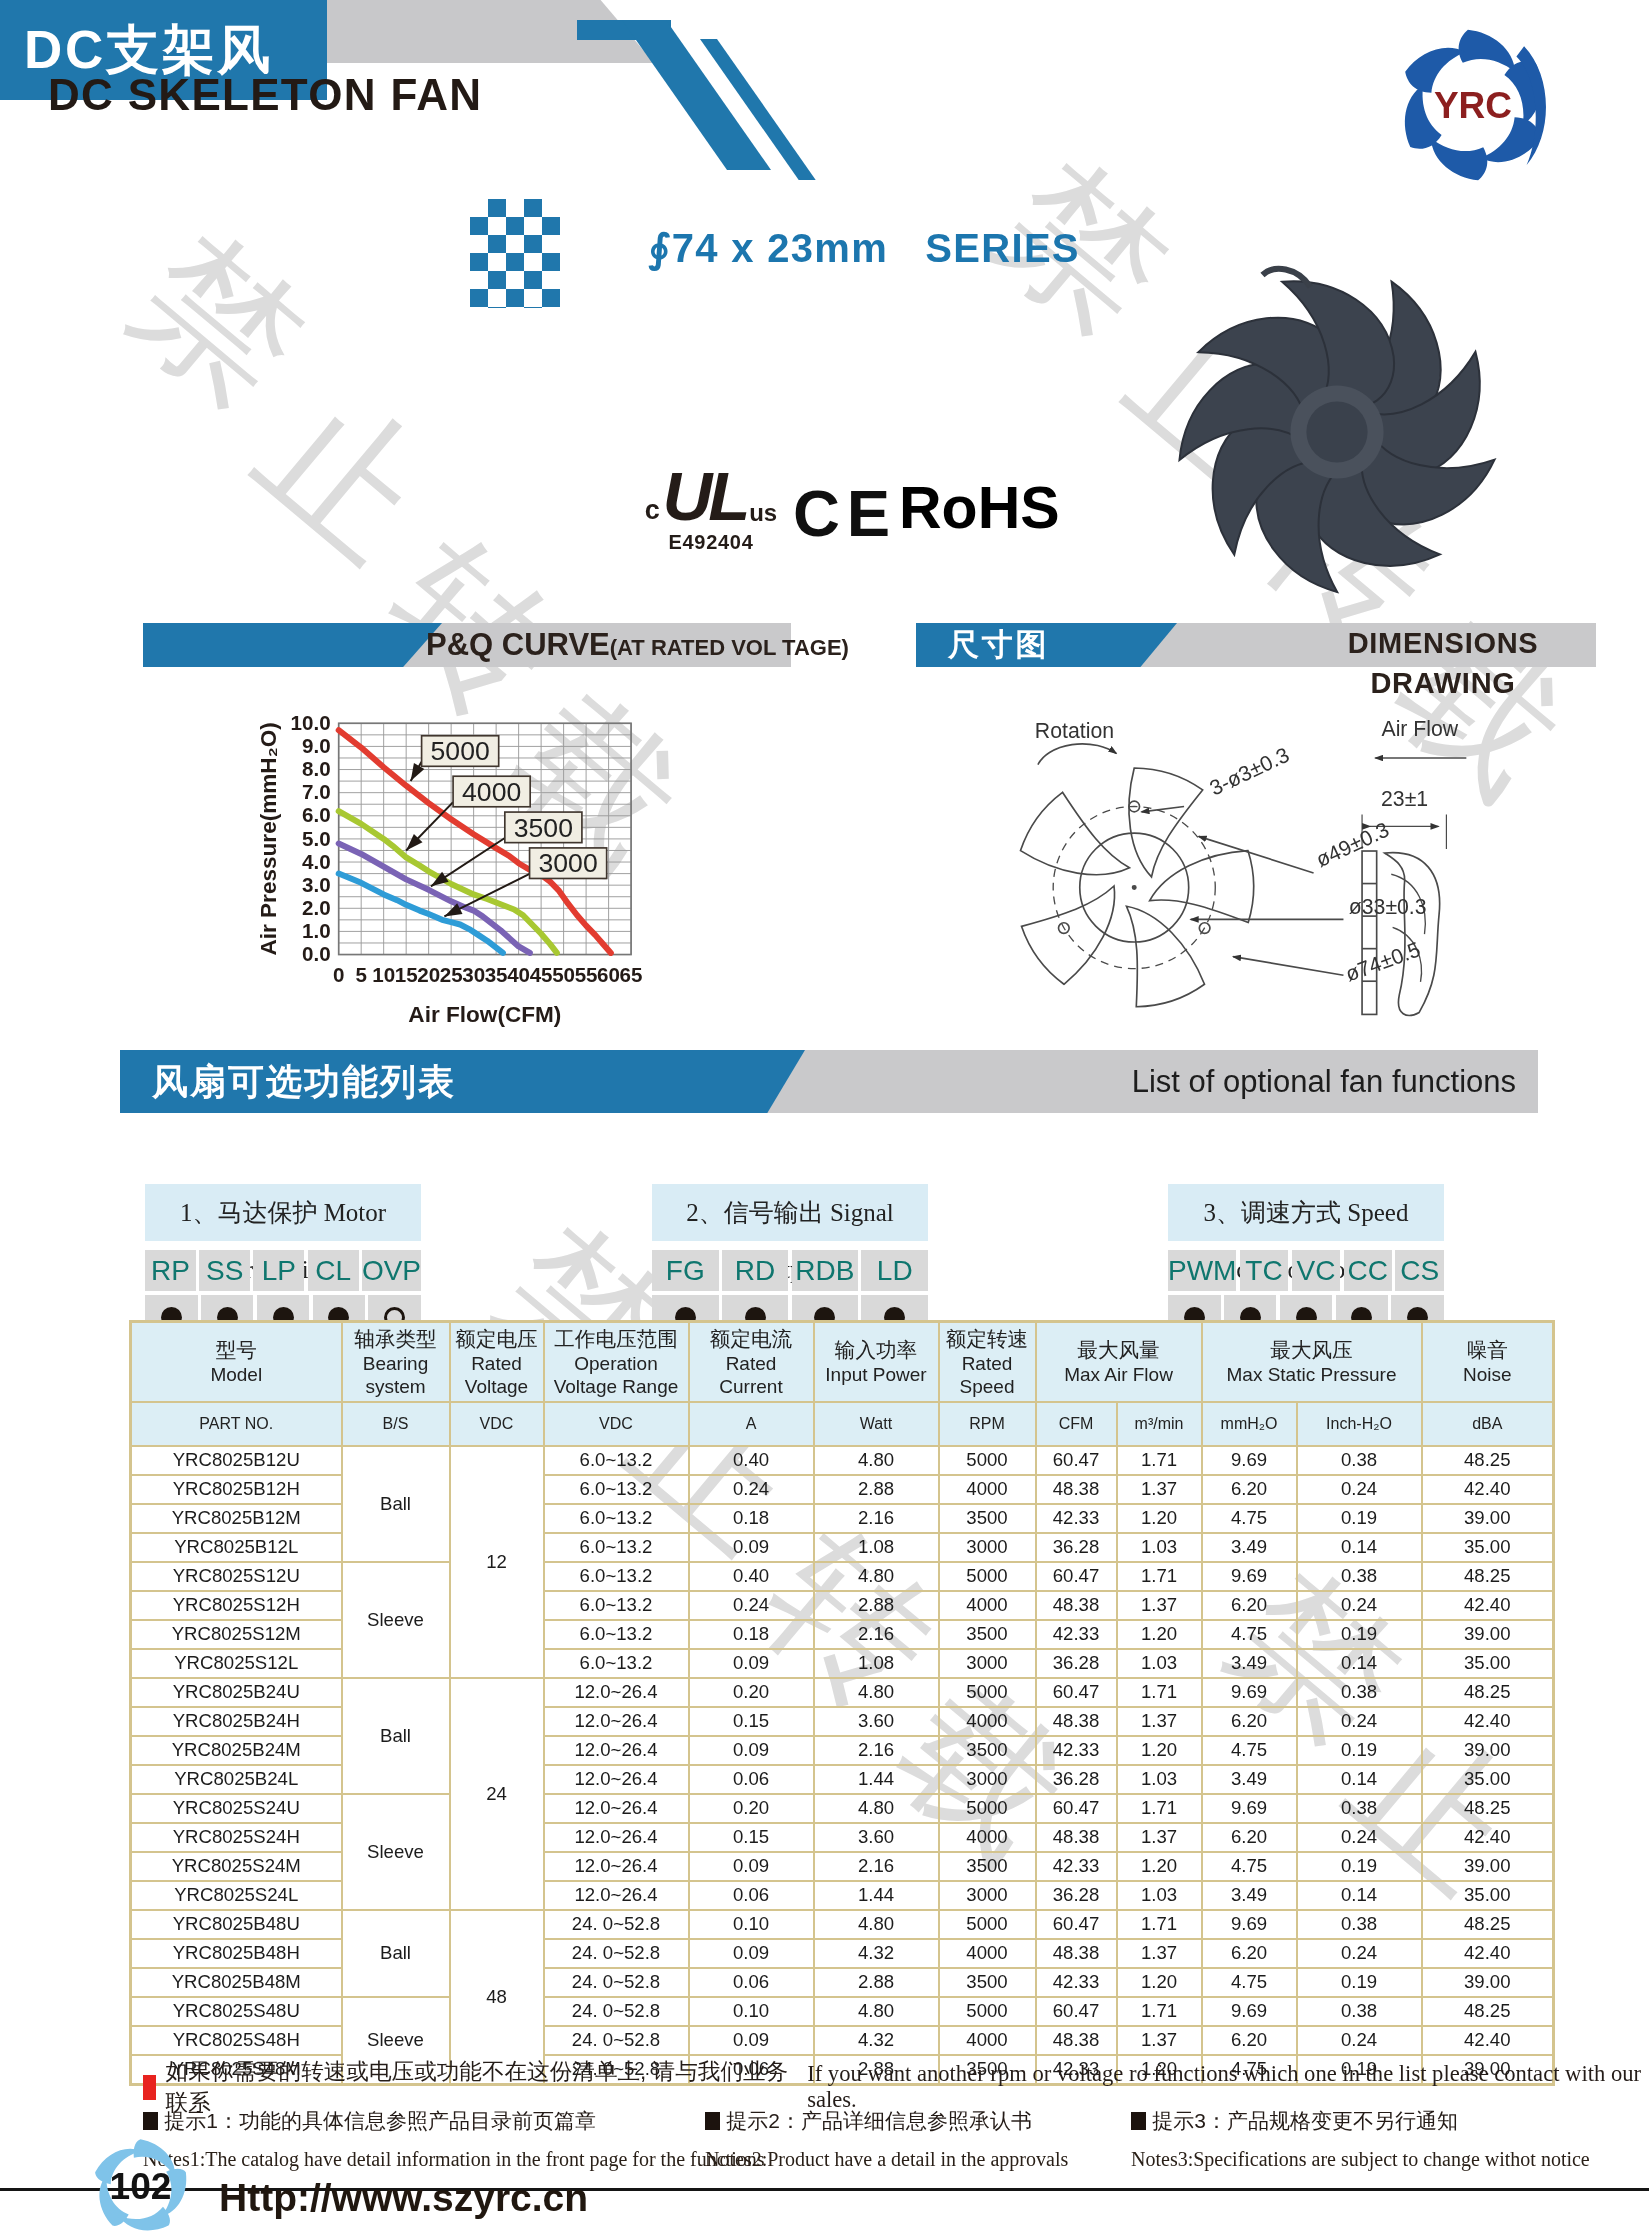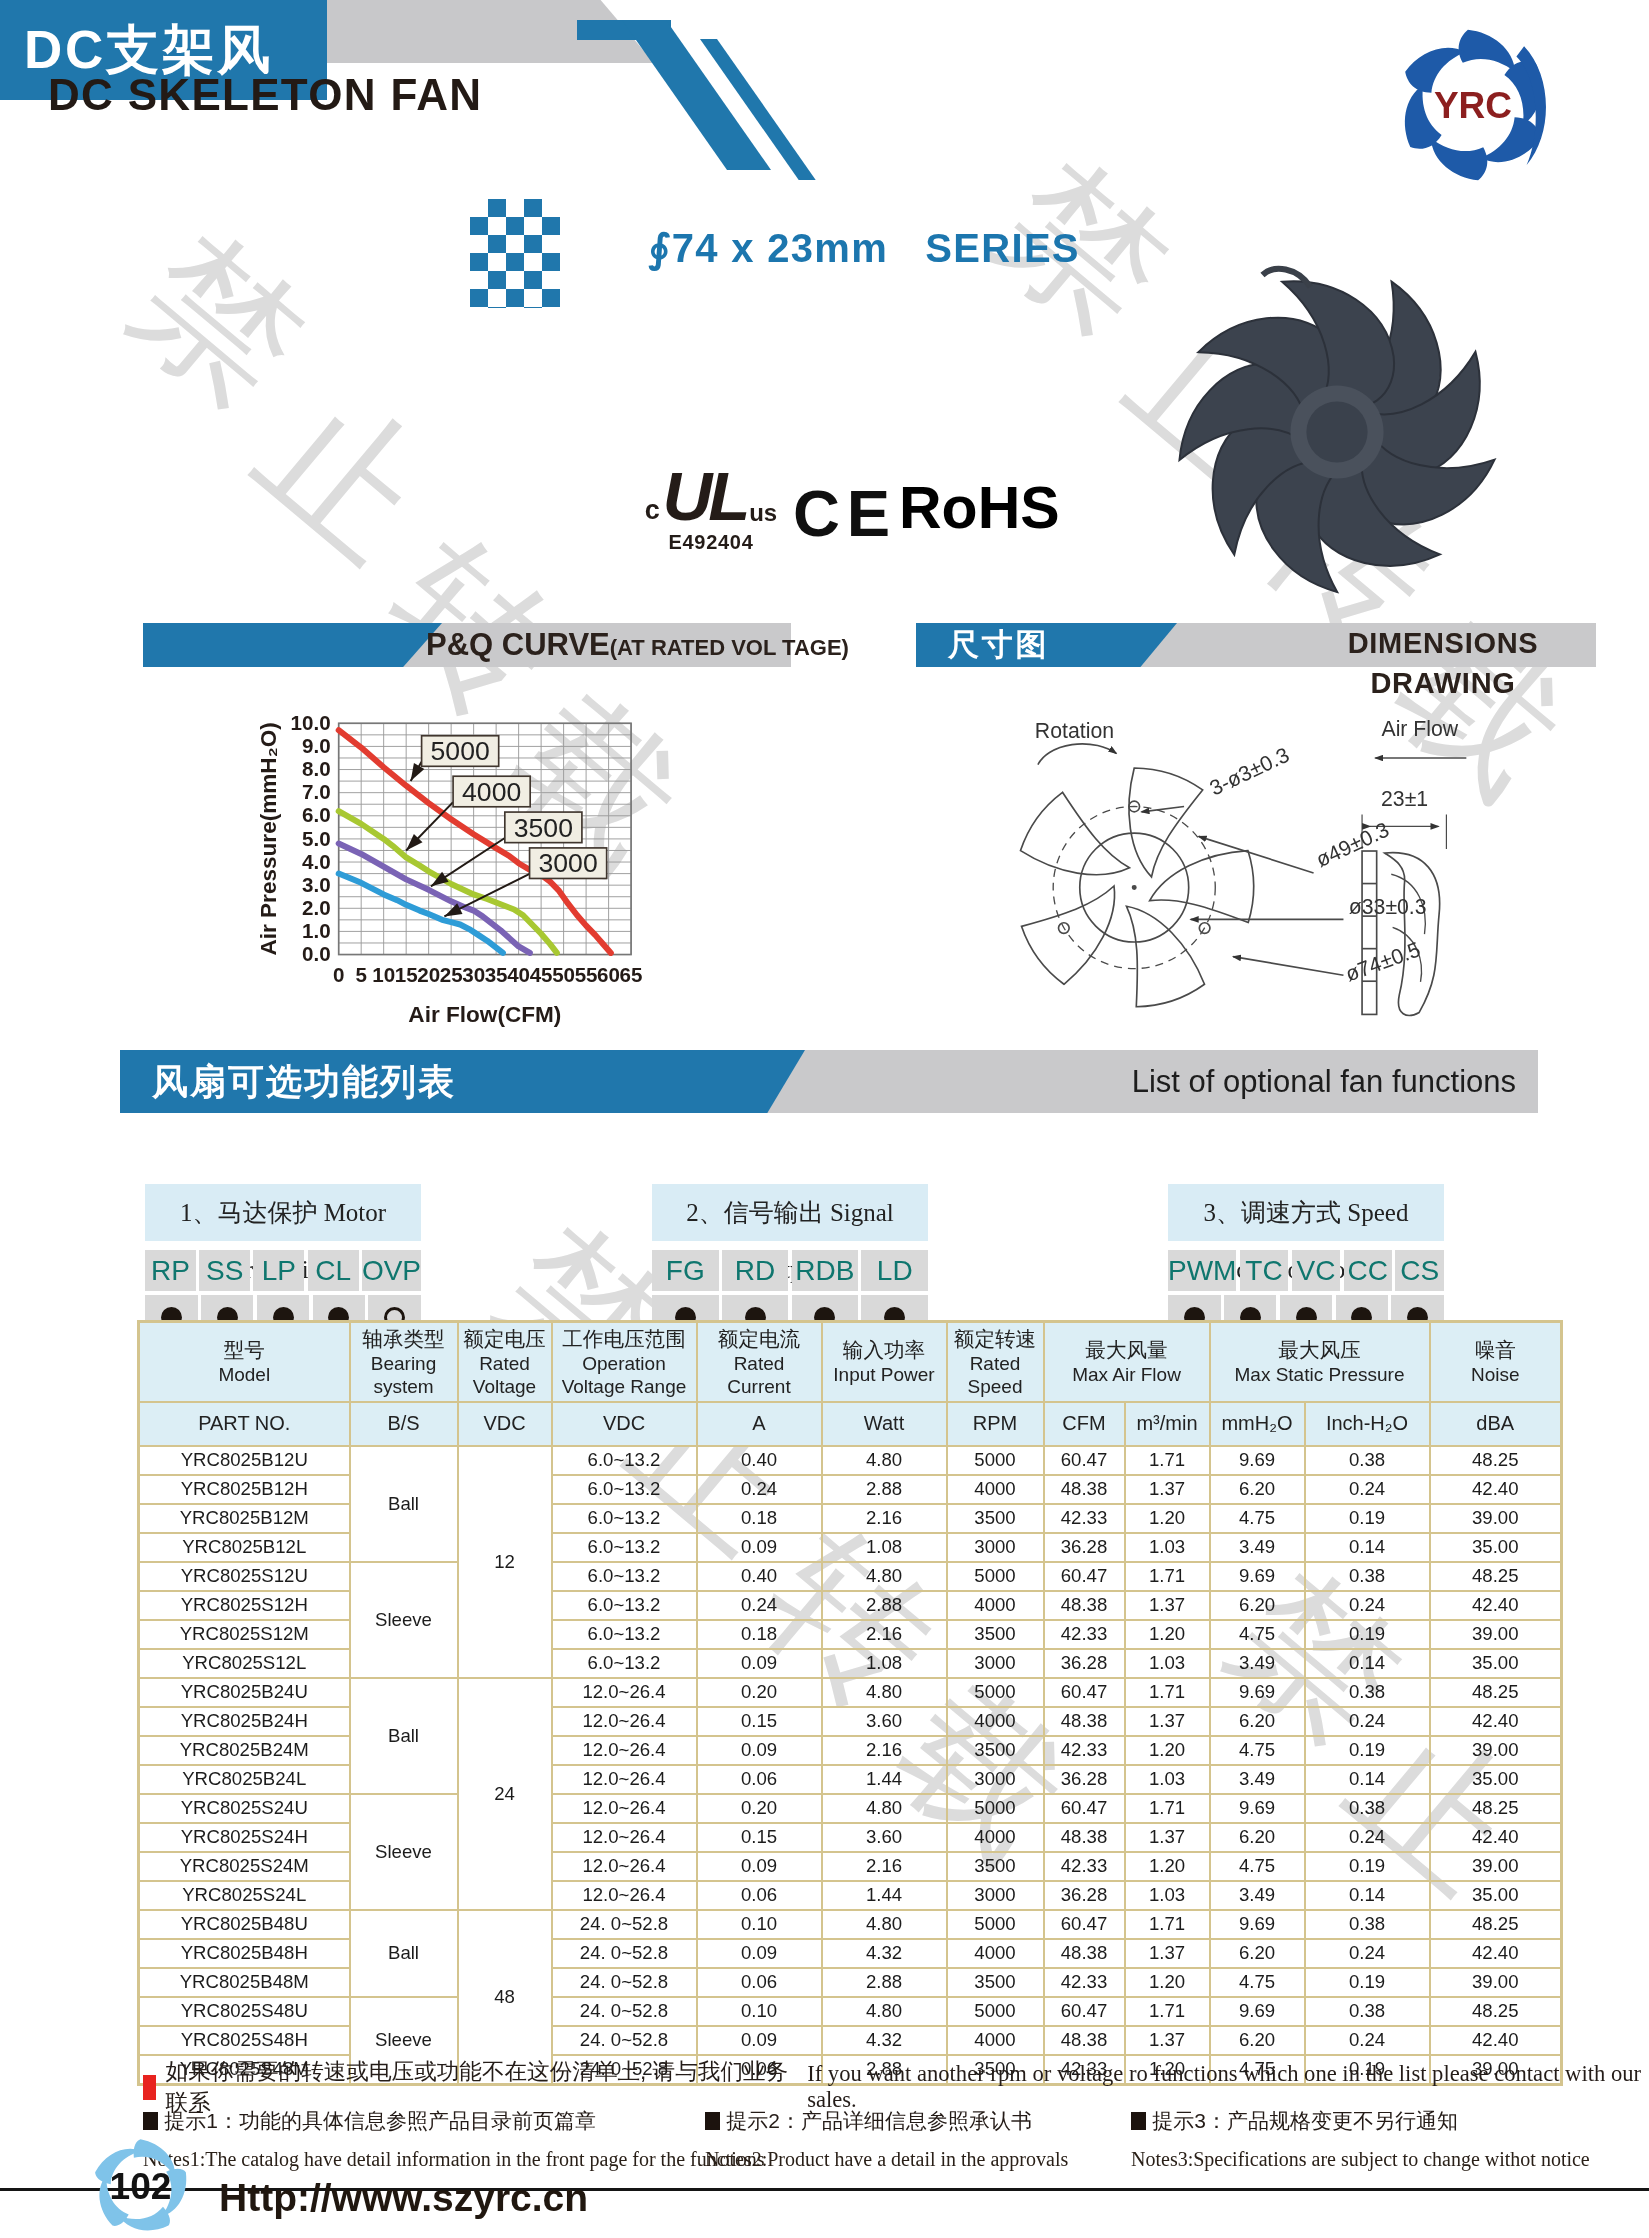--- a/index.html
+++ b/index.html
@@ -58,28 +58,28 @@
   .panel{position:absolute;top:1184px;width:276px;z-index:2;}
   .panel-title{height:57px;line-height:57px;background:#d9ecf5;text-align:center;font-size:25px;color:#222;
      font-family:"Liberation Serif","DejaVu Serif",serif;}
   .panel-labels{display:flex;gap:3.3px;margin-top:9.3px;height:41px;}
   .panel-dots{display:flex;gap:3.3px;margin-top:4px;height:45px;}
   .pcell{flex:1;background:#d9d9d9;display:flex;align-items:center;justify-content:center;
      font-size:28px;color:#0f766e;}
   .dot{width:21px;height:21px;border-radius:50%;background:#1d150f;}
   .dot.open{background:transparent;border:3.3px solid #1d150f;box-sizing:border-box;}
   
-  .tblwrap{left:137px;top:1320px;width:1297px;}
+  .tblwrap{left:129px;top:1320px;width:1297px;}
   table{border-collapse:collapse;width:1423px;table-layout:fixed;}
   th,td{border:2px solid #d4c48e;text-align:center;vertical-align:middle;padding:0;}
   thead th{background:#dceef5;font-weight:400;color:#222;}
   .h1{height:80px;}
   .h1 .cn{font-size:20.6px;}
   .h1 .en{font-size:19px;white-space:pre-line;line-height:22.6px;}
-  .h2{height:44px;font-size:20px;}
+  .h2{height:44px;font-size:16px;}
   tbody td{height:27px;font-size:18.6px;color:#1c1c1c;background:transparent;}
   table{border:3.3px solid #d4c48e;}
   
   .notice{left:143px;top:2056px;display:flex;align-items:center;gap:9.3px;z-index:2;}
   .redsq{width:13.3px;height:25px;background:#e8231f;flex:0 0 auto;}
   .notice .cn{font-size:22.6px;}
   .notice .en{font-size:22.6px;}
   .note{position:absolute;top:2107px;z-index:2;}
   .note .l1{font-size:21px;color:#241b17;display:flex;align-items:center;gap:6.7px;}
   .blksq{width:14.6px;height:18.6px;background:#1c130e;display:inline-block;flex:0 0 auto;}

